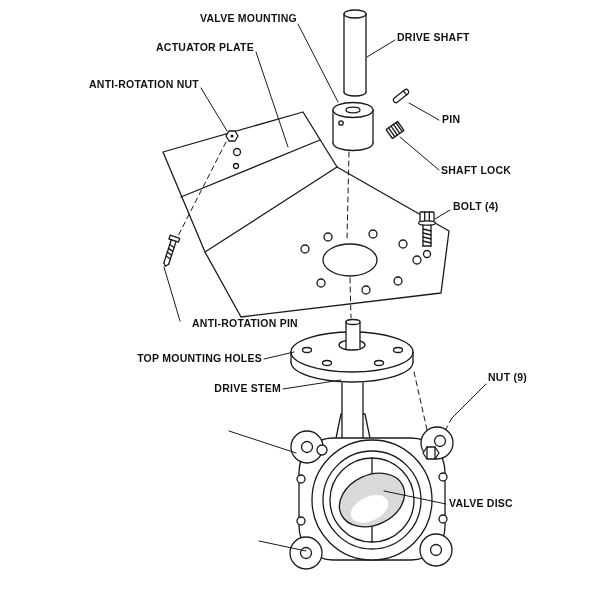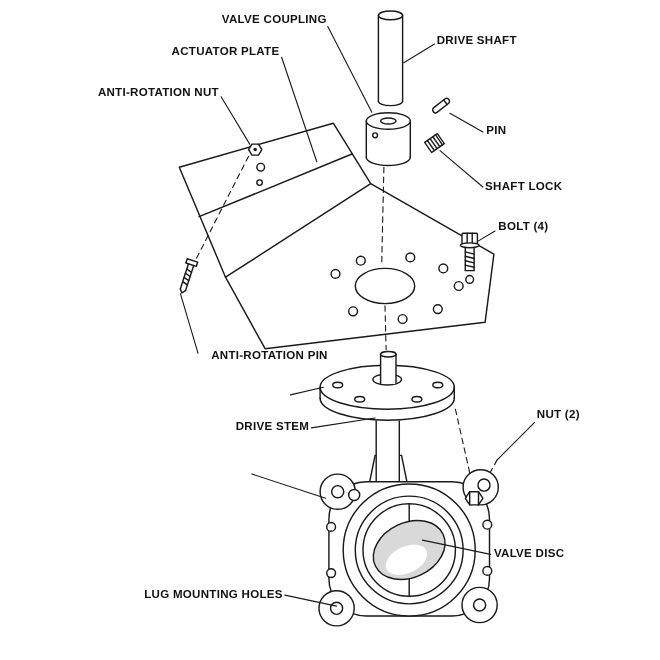--- a/index.html
+++ b/index.html
@@ -180,26 +180,26 @@
       <line x1="264" y1="359" x2="294" y2="352"></line>
       <line x1="283" y1="389" x2="341" y2="380"></line>
       <line x1="486" y1="384" x2="452" y2="418"></line>
       <line x1="229" y1="431" x2="296" y2="453"></line>
       <line x1="446" y1="504" x2="384" y2="491"></line>
       <line x1="259" y1="541" x2="306" y2="551"></line>
     </g>
   </g>
 </svg>
 
-<div class="lbl" style="right:303px;top:12px">VALVE COUPLING</div>
+<div class="lbl" style="right:303px;top:12px">VALVE MOUNTING</div>
 <div class="lbl" style="left:397px;top:31px">DRIVE SHAFT</div>
 <div class="lbl" style="right:346px;top:41px">ACTUATOR PLATE</div>
 <div class="lbl" style="right:401px;top:78px">ANTI-ROTATION NUT</div>
 <div class="lbl" style="left:442px;top:113px">PIN</div>
 <div class="lbl" style="left:441px;top:164px">SHAFT LOCK</div>
 <div class="lbl" style="left:453px;top:200px">BOLT (4)</div>
 <div class="lbl" style="left:192px;top:317px">ANTI-ROTATION PIN</div>
+<div class="lbl" style="right:338px;top:352px">TOP MOUNTING HOLES</div>
 <div class="lbl" style="right:319px;top:382px">DRIVE STEM</div>
-<div class="lbl" style="left:488px;top:371px">NUT (2)</div>
+<div class="lbl" style="left:488px;top:371px">NUT (9)</div>
 <div class="lbl" style="left:449px;top:497px">VALVE DISC</div>
-<div class="lbl" style="right:343px;top:535px">LUG MOUNTING HOLES</div>
 
 </div>
 
 </body></html>

